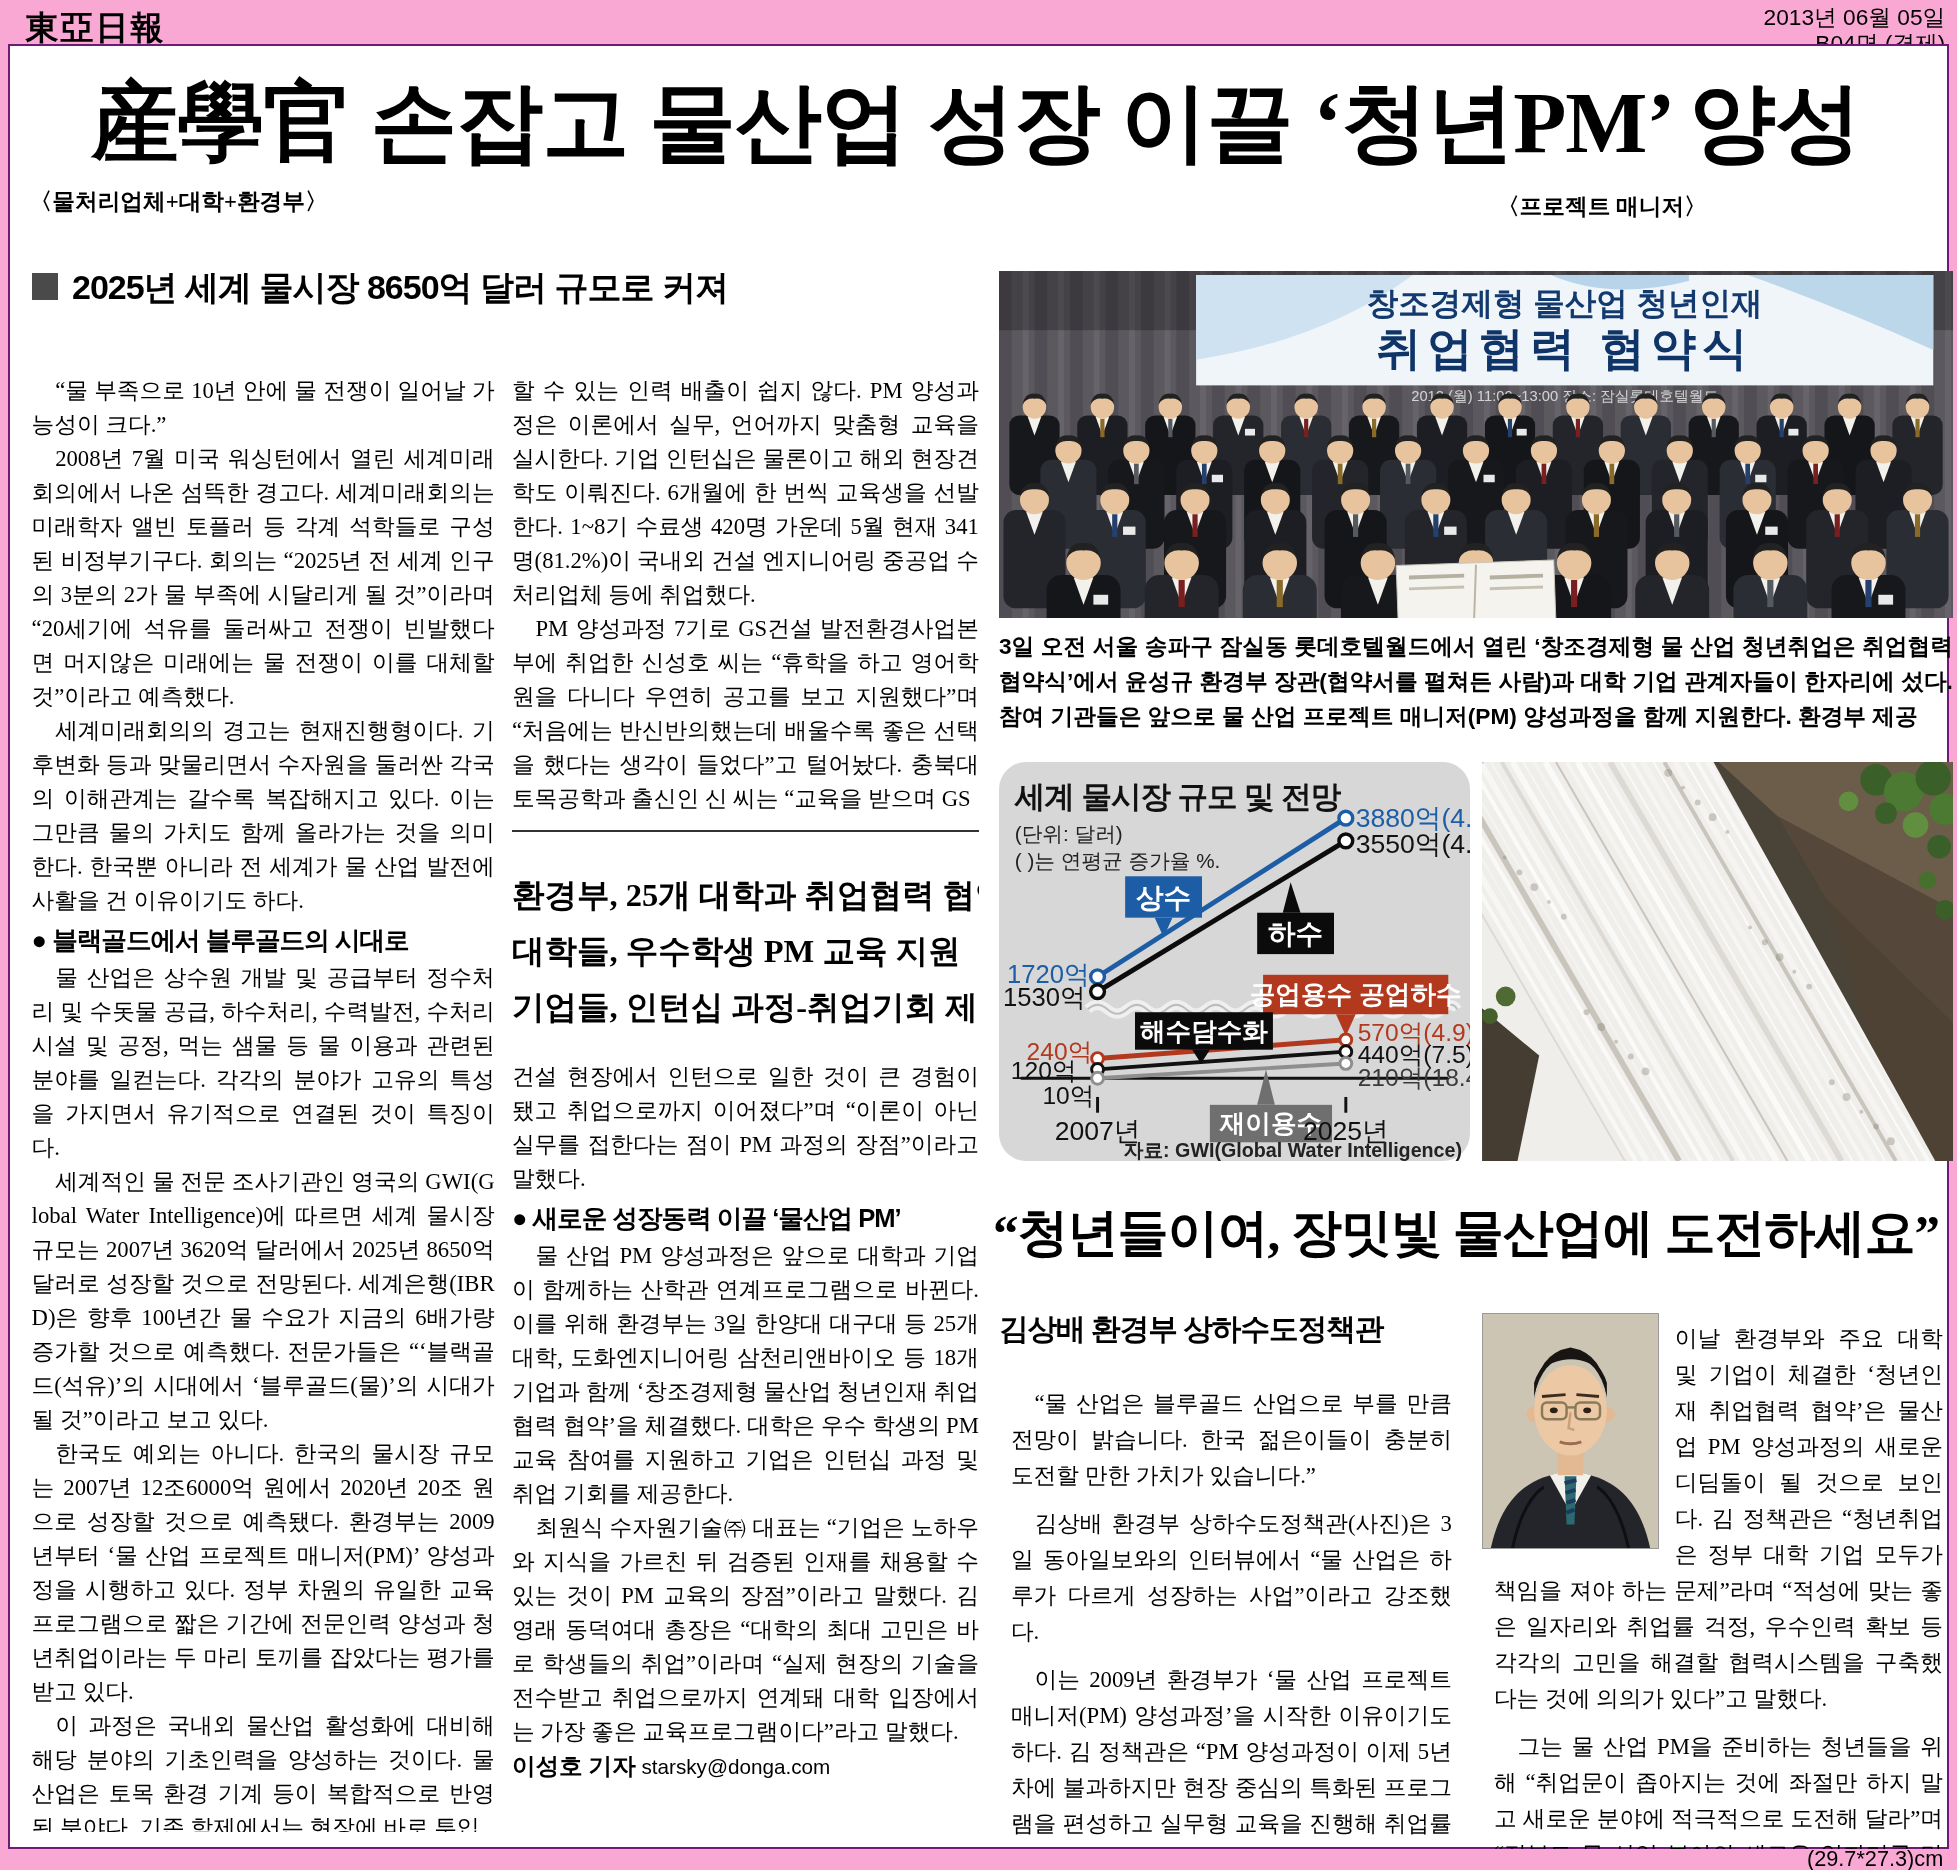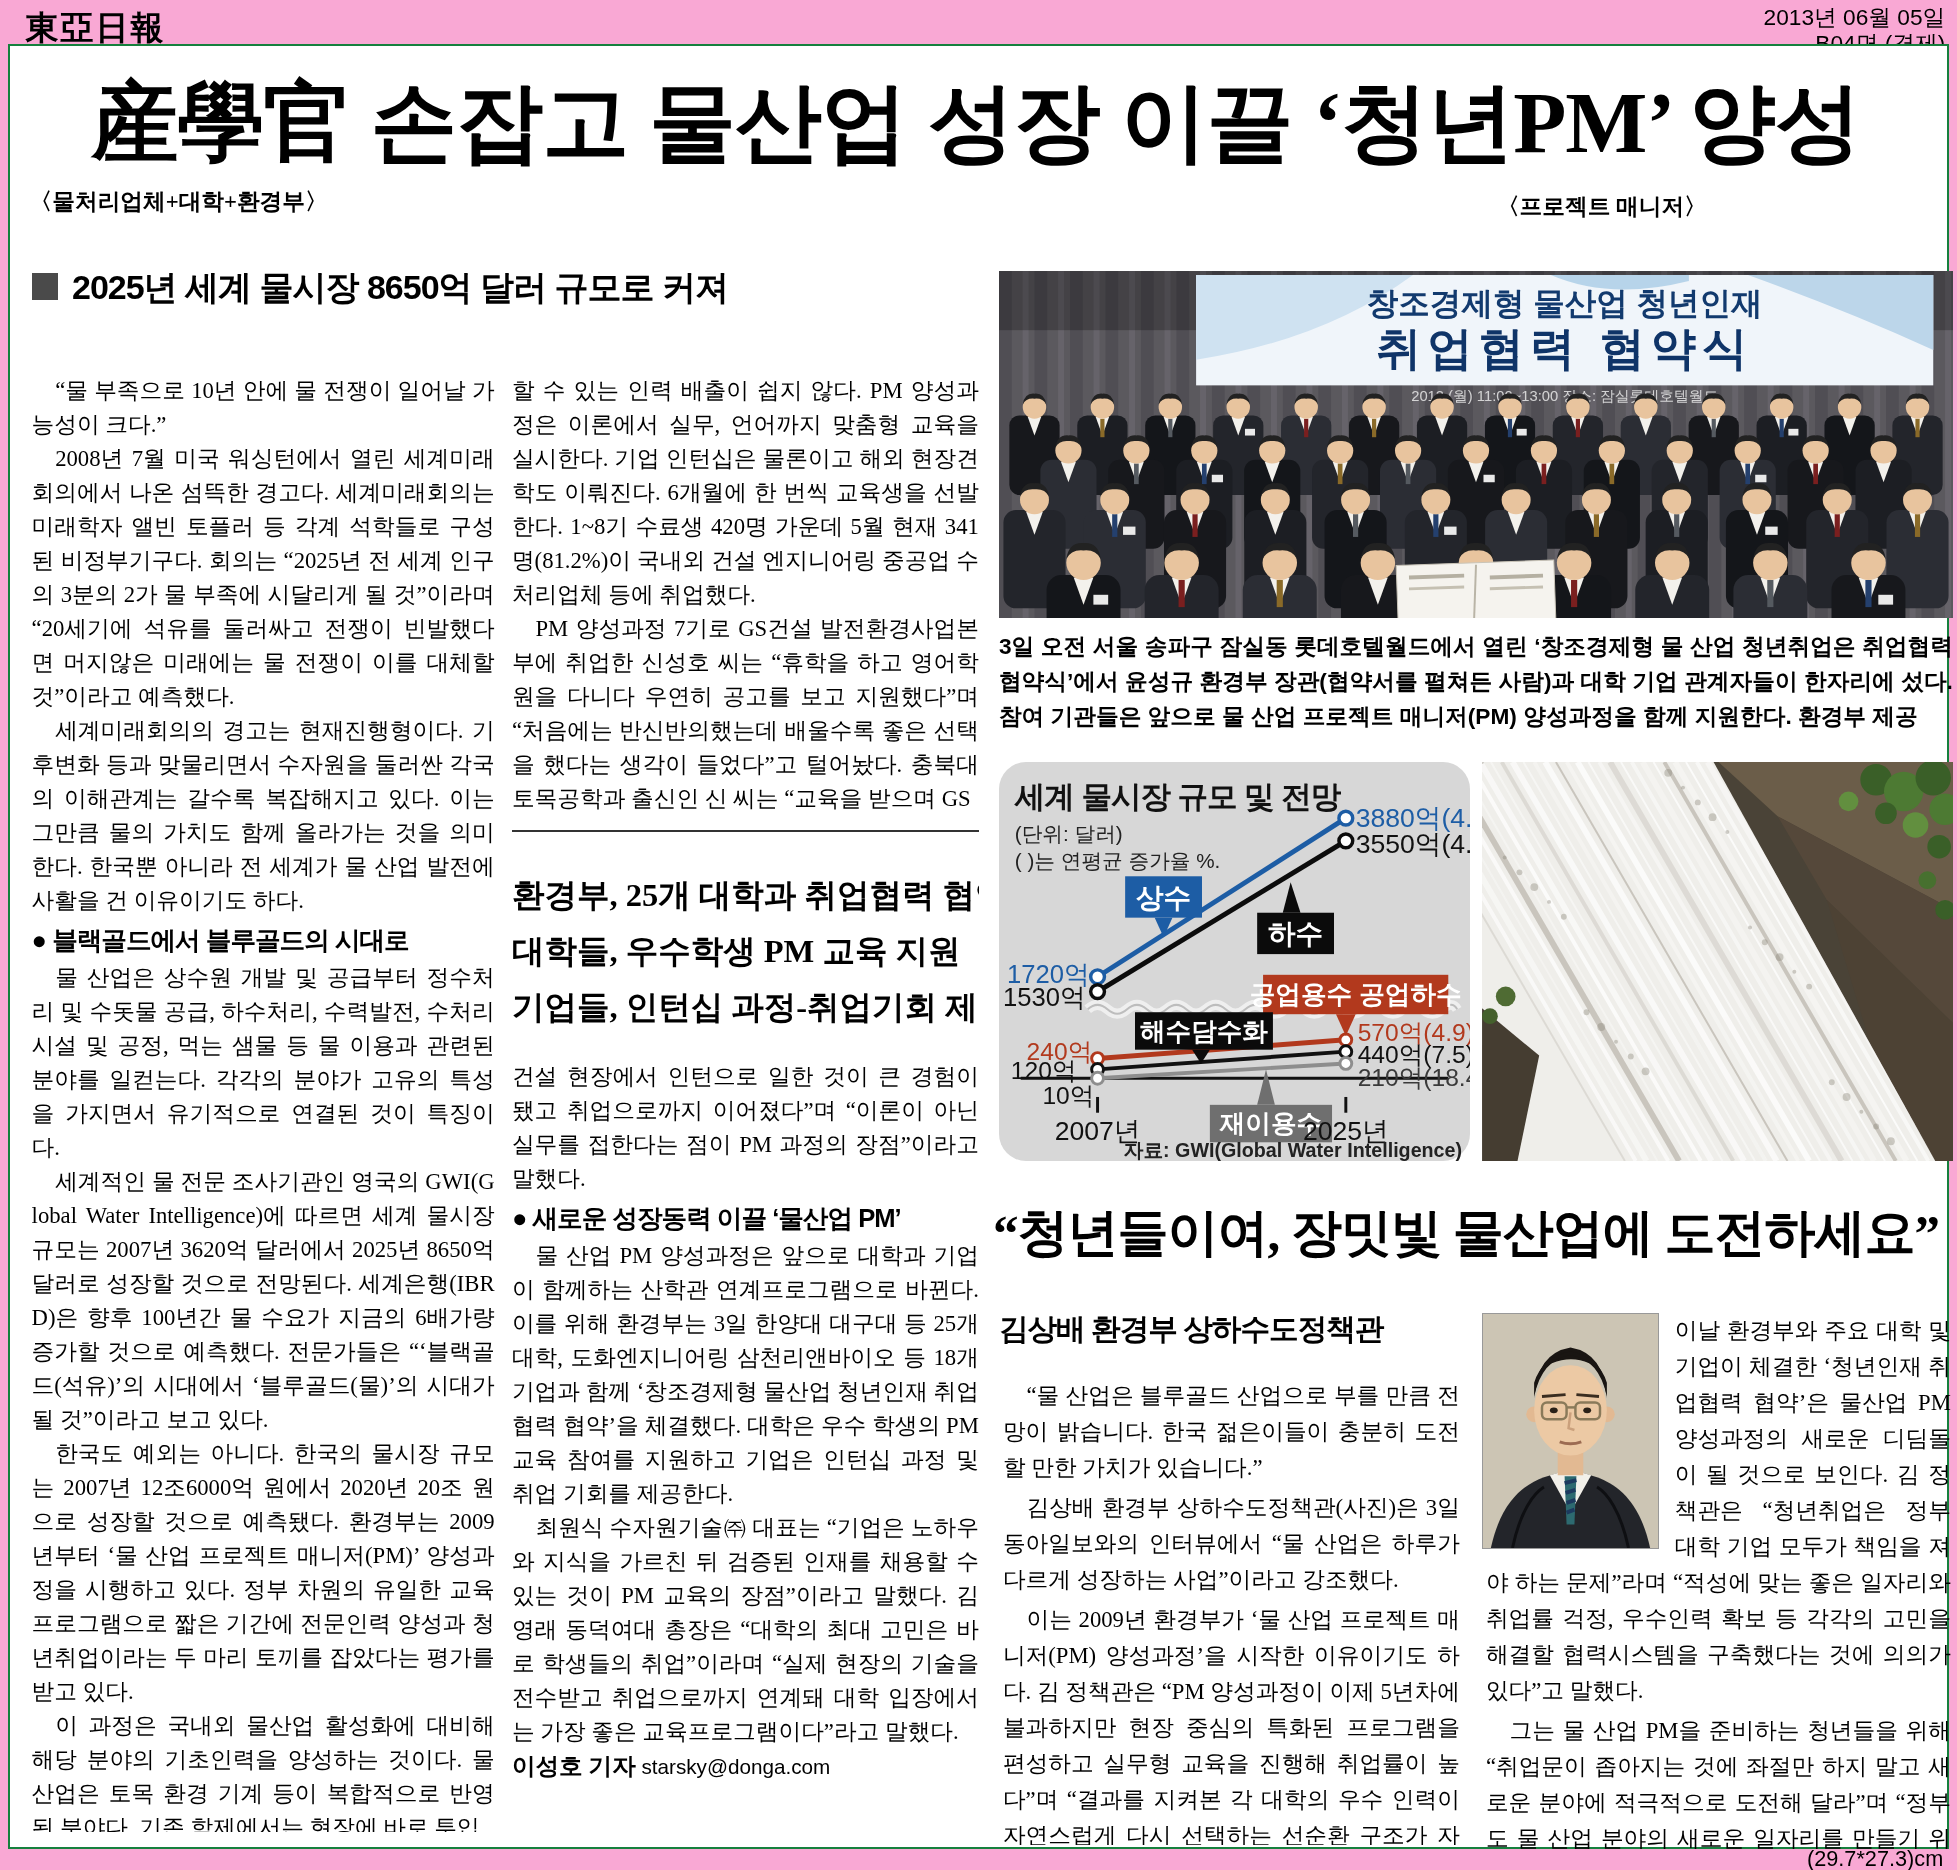--- a/index.html
+++ b/index.html
@@ -4,21 +4,21 @@
 <style>
   html,body{margin:0;padding:0;background:#fff;}
   .page{position:relative;width:1957px;height:1871px;background:#f9a8d4;overflow:hidden;
         font-family:"Liberation Serif","DejaVu Serif",serif;color:#000;}
   .abs{position:absolute;}
   .gothic{font-family:"Liberation Sans","DejaVu Sans",sans-serif;}
 
   .masthead{left:25.6px;top:5.9px;font-size:33px;font-weight:bold;letter-spacing:2px;}
   .dateblock{right:11.8px;top:3.9px;text-align:right;font-size:22.7px;line-height:26.6px;}
 
-  .artbox{left:7.9px;top:44px;width:1937px;height:1801px;border:2px solid #15803d;background:#fff;}
+  .artbox{left:7.9px;top:44px;width:1937px;height:1801px;border:2px solid #701a75;background:#fff;}
 
   .headline{left:17.7px;top:17.7px;width:1897px;text-align:center;font-size:87px;font-weight:bold;
             white-space:nowrap;letter-spacing:-1px;}
   .kicker{font-size:22.7px;font-weight:bold;}
   .kicker-l{left:19.7px;top:140px;}
   .kicker-r{left:1487px;top:145px;}
 
   .section-h{left:21.7px;top:219px;font-size:34px;font-weight:bold;letter-spacing:-1px;}
   .sq{display:inline-block;width:26.6px;height:26.6px;background:#4a4a4a;margin-right:13.8px;vertical-align:-1px;}
 
@@ -42,21 +42,21 @@
   .caption{left:989px;top:583px;width:954px;height:123px;font-family:"Liberation Sans","DejaVu Sans",sans-serif;
            font-size:22.7px;line-height:35px;font-weight:bold;text-align:justify;word-break:break-all;overflow:hidden;}
 
   .chart{left:989px;top:716px;width:471px;height:399px;background:#d7d7d7;border-radius:27px;}
   .wfall{left:1472px;top:716px;width:471px;height:399px;background:#3f3a30;}
 
   .a2-headline{left:983px;top:1153px;width:963px;font-size:51px;font-weight:bold;
                white-space:nowrap;letter-spacing:-1px;}
   .a2-subhead{left:989px;top:1263px;font-size:29.6px;font-weight:bold;letter-spacing:-1px;}
   .a2col{font-size:22.7px;line-height:36px;text-align:justify;overflow:hidden;}
-  .a2col p{margin:4px;word-break:break-all;}
+  .a2col p{margin:12px;word-break:break-all;}
   .a2col p.ind{text-indent:23.6px;}
   .a2col1{left:989px;top:1328px;width:465px;height:471px;}
   .a2col2{left:1472px;top:1263px;width:473px;height:540px;}
   .portrait{float:left;width:175px;height:234px;margin:3.9px 15.8px 5.9px 0;background:#d3cbbb;border:1px solid #999;}
 
   .sizenote{right:13.8px;top:1846px;font-family:"Liberation Sans","DejaVu Sans",sans-serif;font-size:21.7px;}
 </style>
 </head>
 <body>
 

